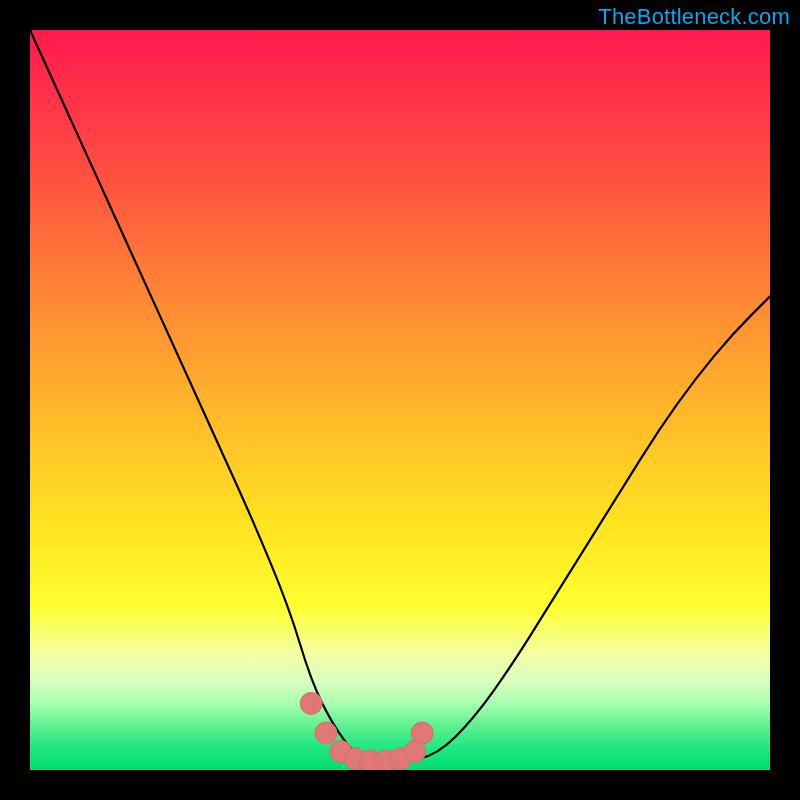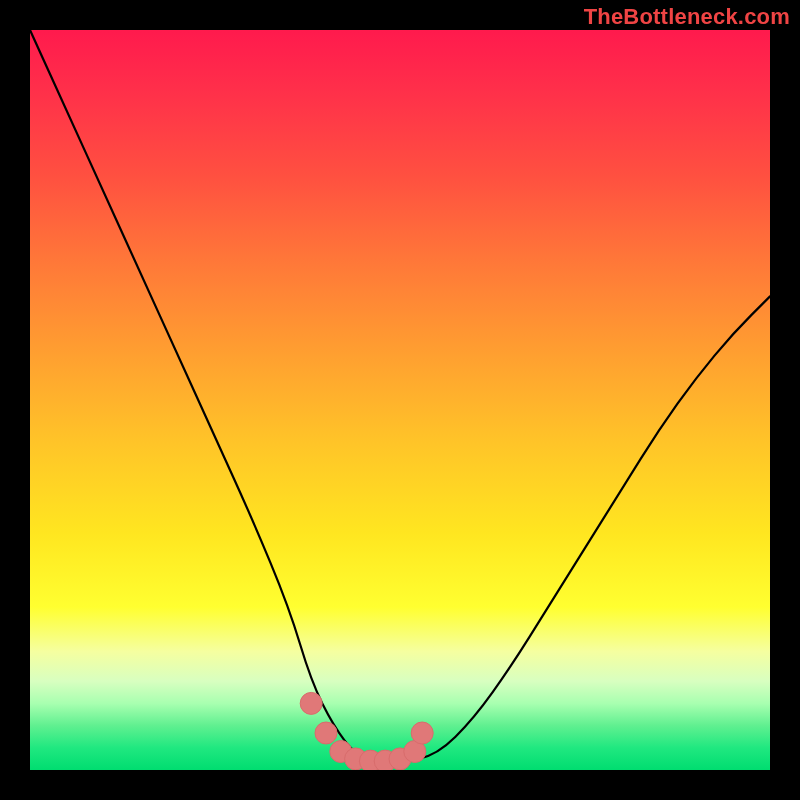--- a/index.html
+++ b/index.html
@@ -39,23 +39,23 @@
       #a8ffb0 91%,
       #60f090 94%,
       #20e880 97%,
       #00dd70 100%
     );
   }
   .watermark {
     position: absolute;
     top: 4px;
     right: 10px;
-    color: #ef4444;
+    color: #0ea5e9;
     font-size: 22px;
-    font-weight: 700;
+    font-weight: 400;
     letter-spacing: 0.2px;
     margin-left: 20px;
   }
   svg.curve {
     position: absolute;
     top: 0; left: 0;
     width: 740px;
     height: 740px;
   }
 </style>

